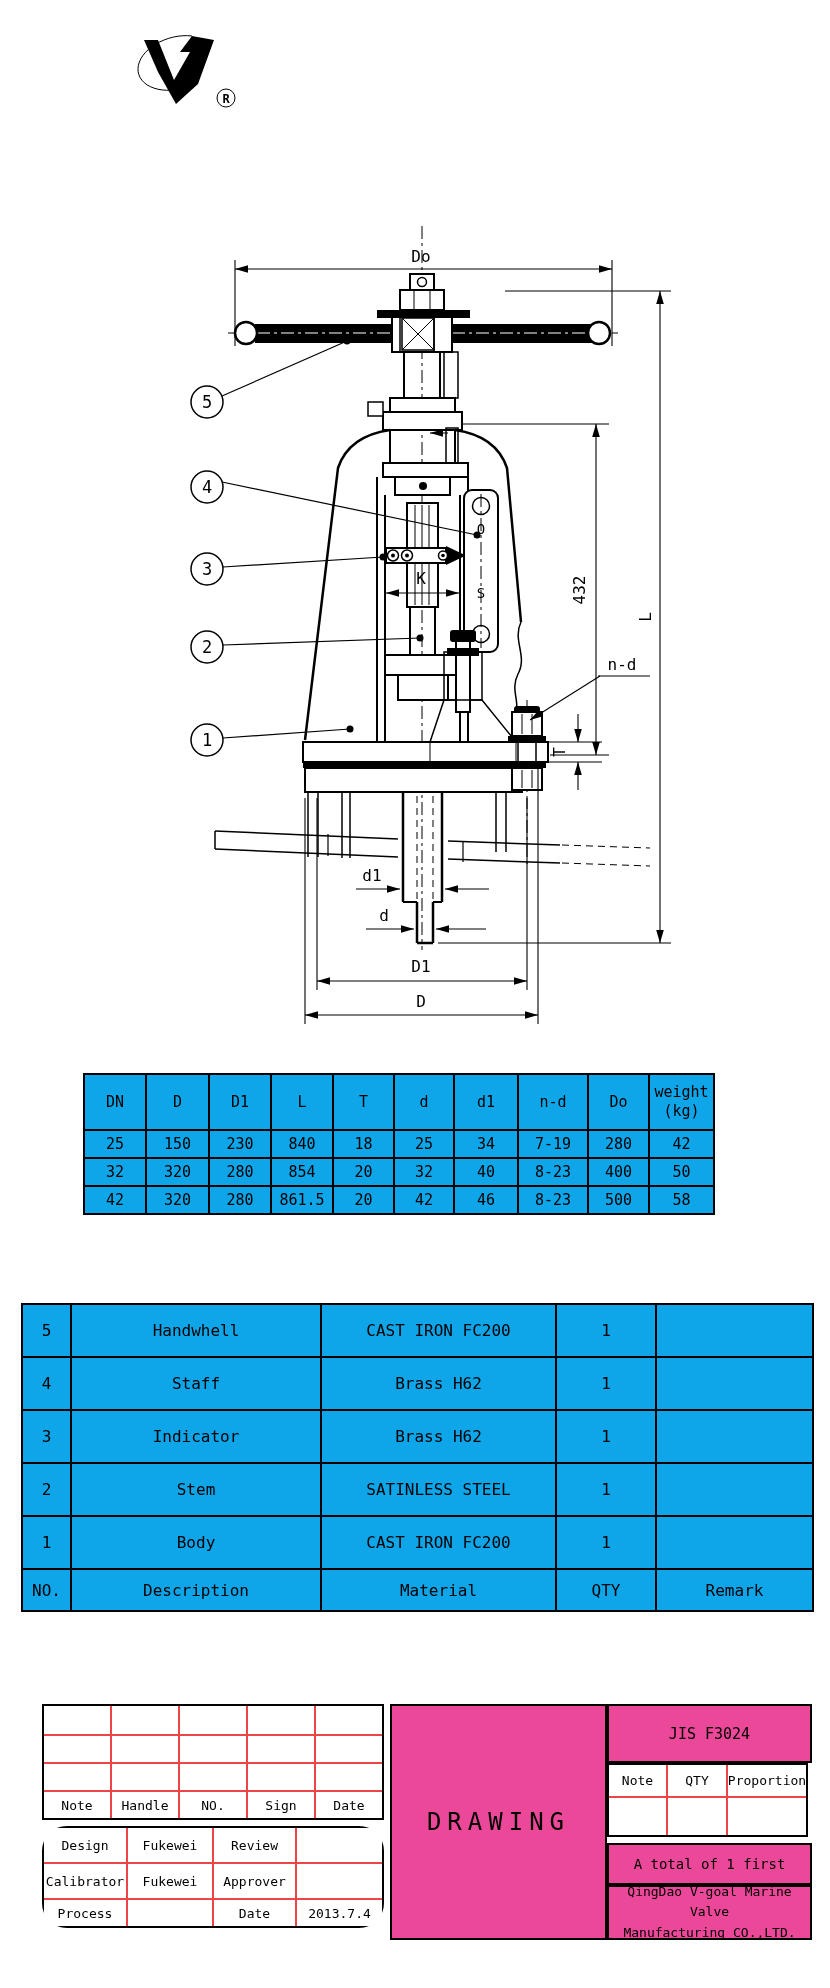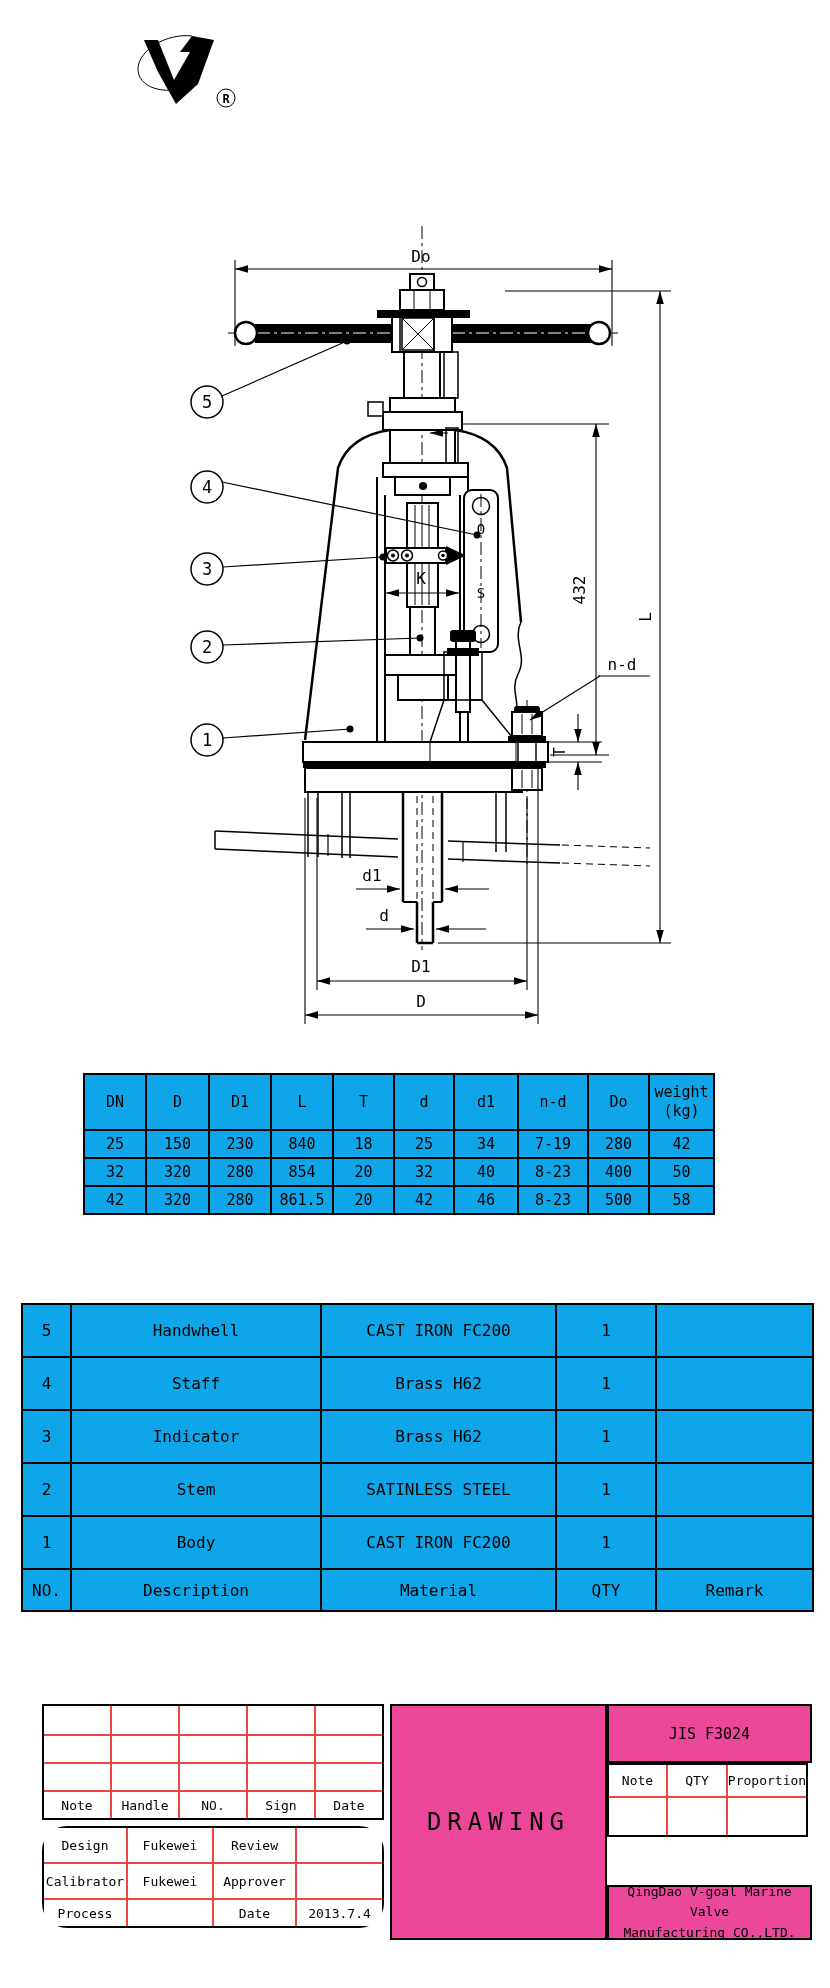--- a/index.html
+++ b/index.html
@@ -472,16 +472,17 @@
 
   <div class="abs tb-cell" id="doc-cell">JIS F3024</div>
   <div class="abs tb-grid" style="left:607px;top:1763px;grid-template-columns:57px 58px 78px;grid-template-rows:31px 37px;">
     <div>Note</div>
     <div>QTY</div>
     <div>Proportion</div>
     <div></div>
       <div></div>
       <div></div>
   </div>
+  <div class="abs tb-cell" id="total-cell">A total of 1 first</div>
   <div class="abs tb-cell" id="company-cell">QingDao V-goal Marine Valve
 Manufacturing CO.,LTD.</div>
 
 </div>
 
 </body></html>

